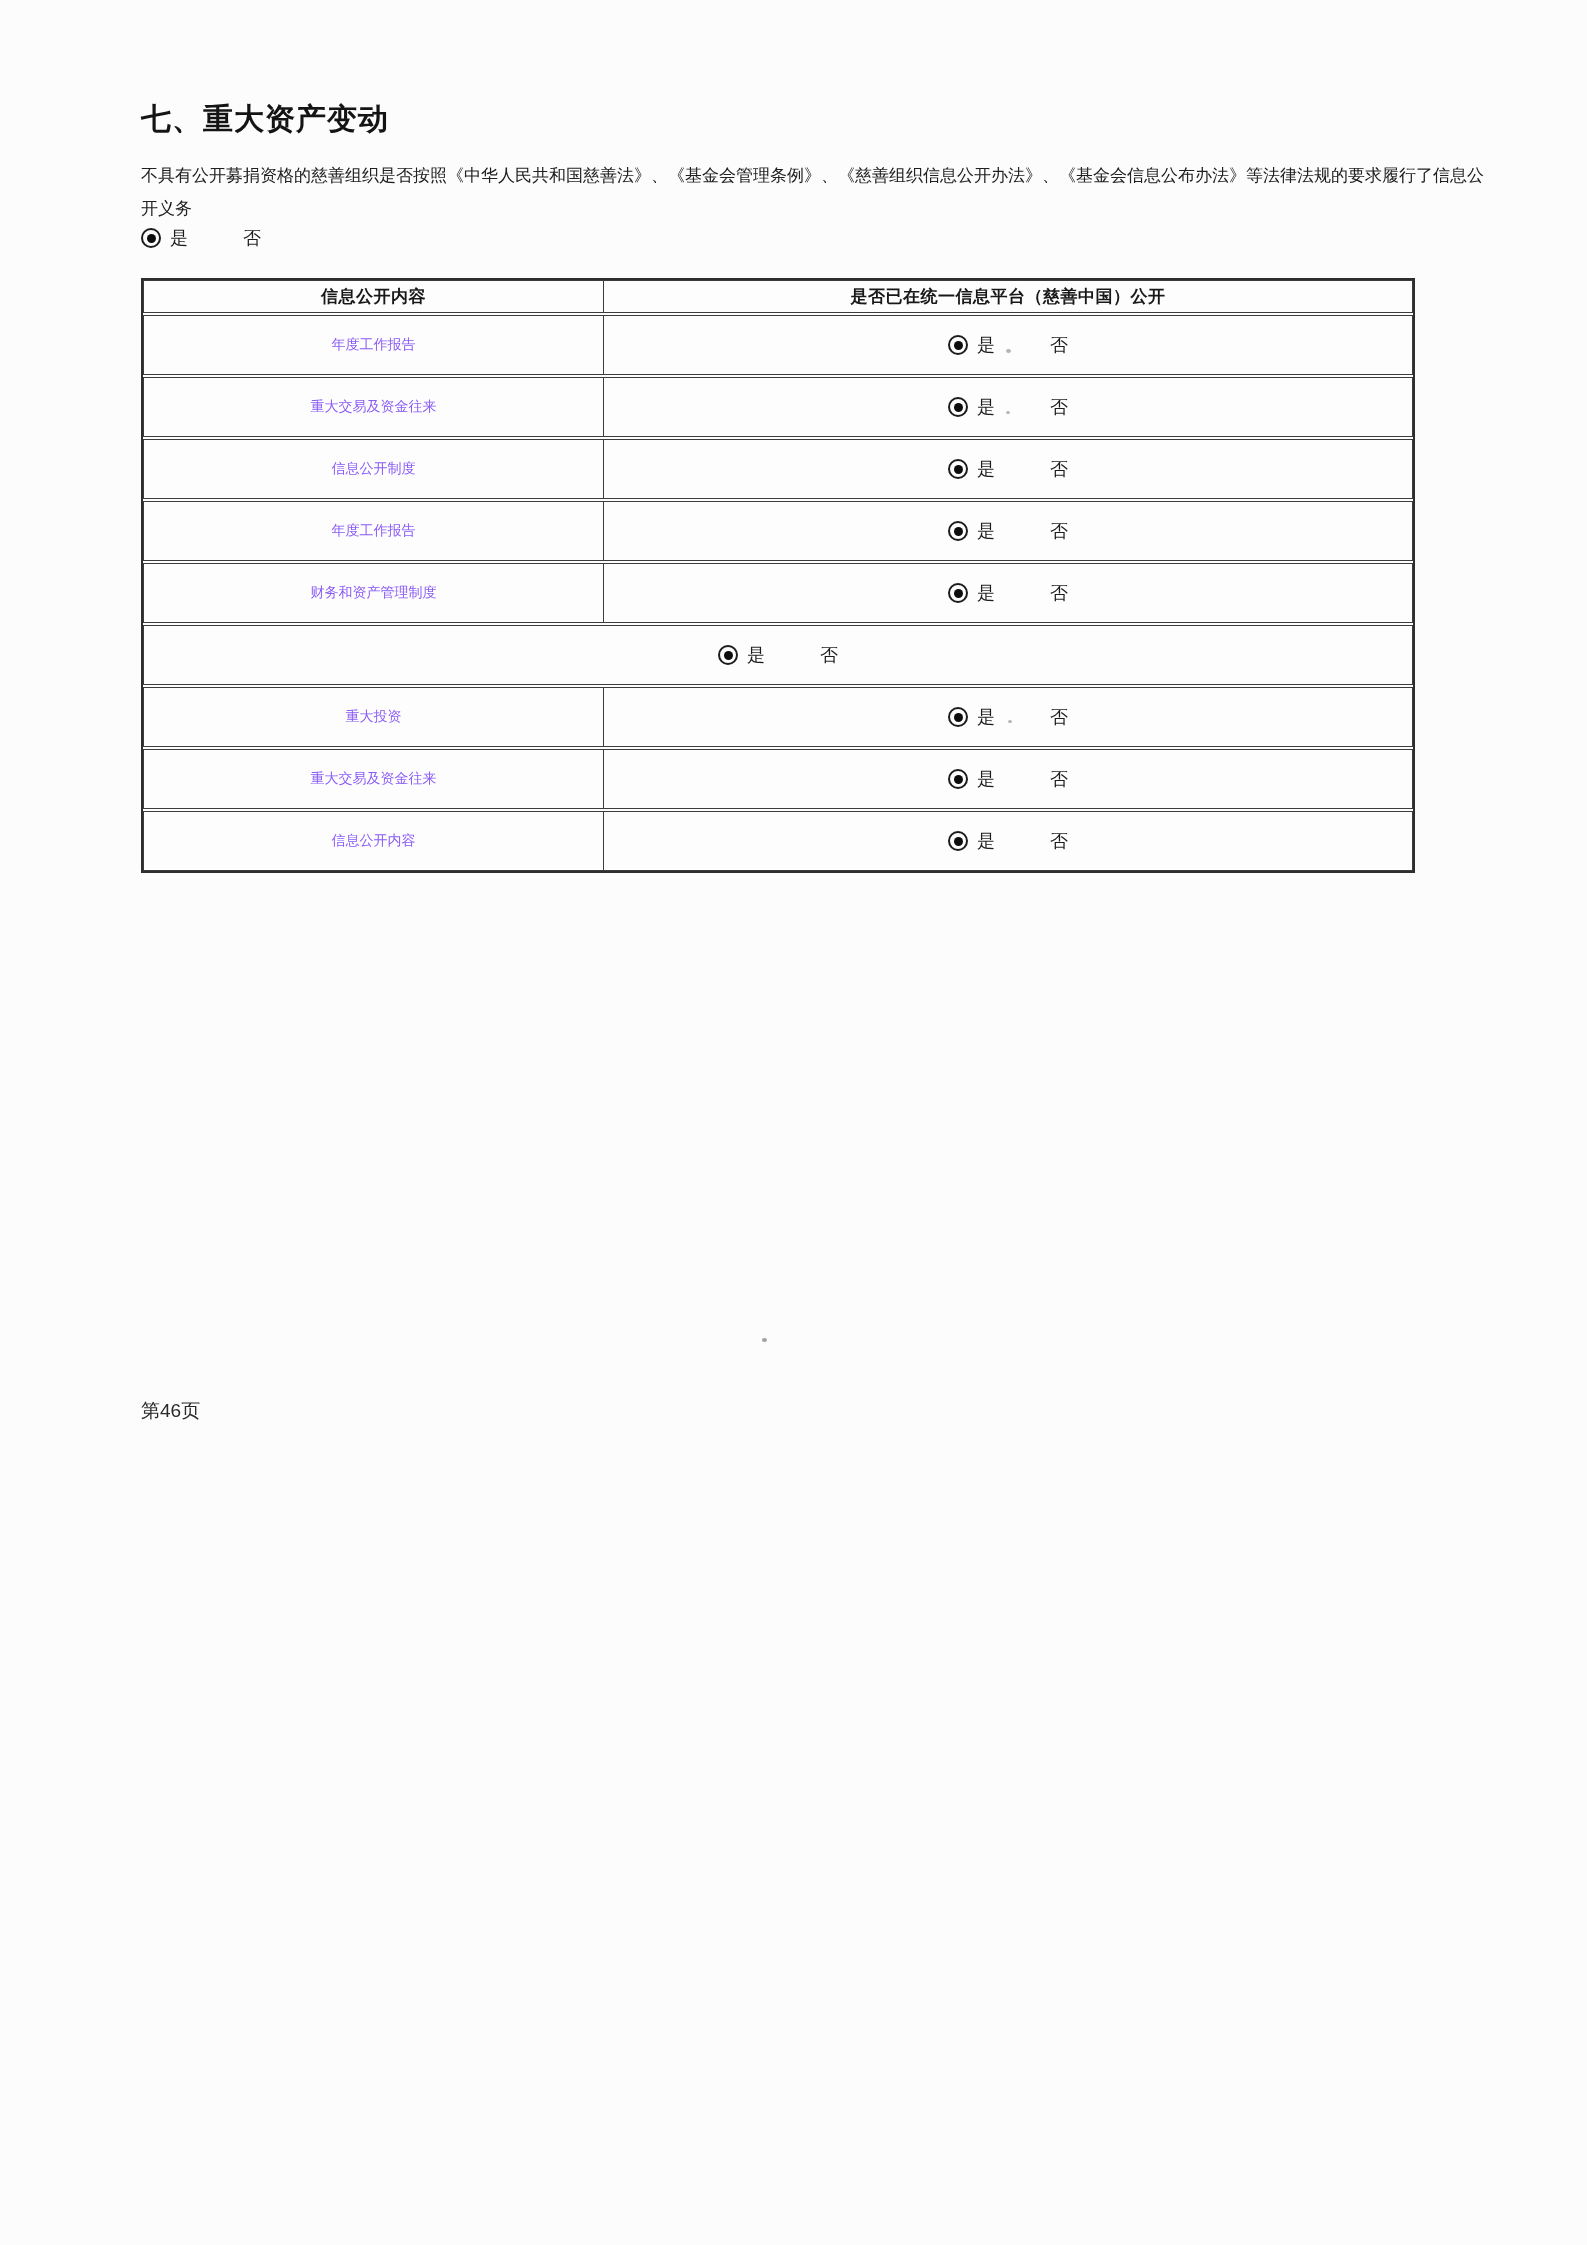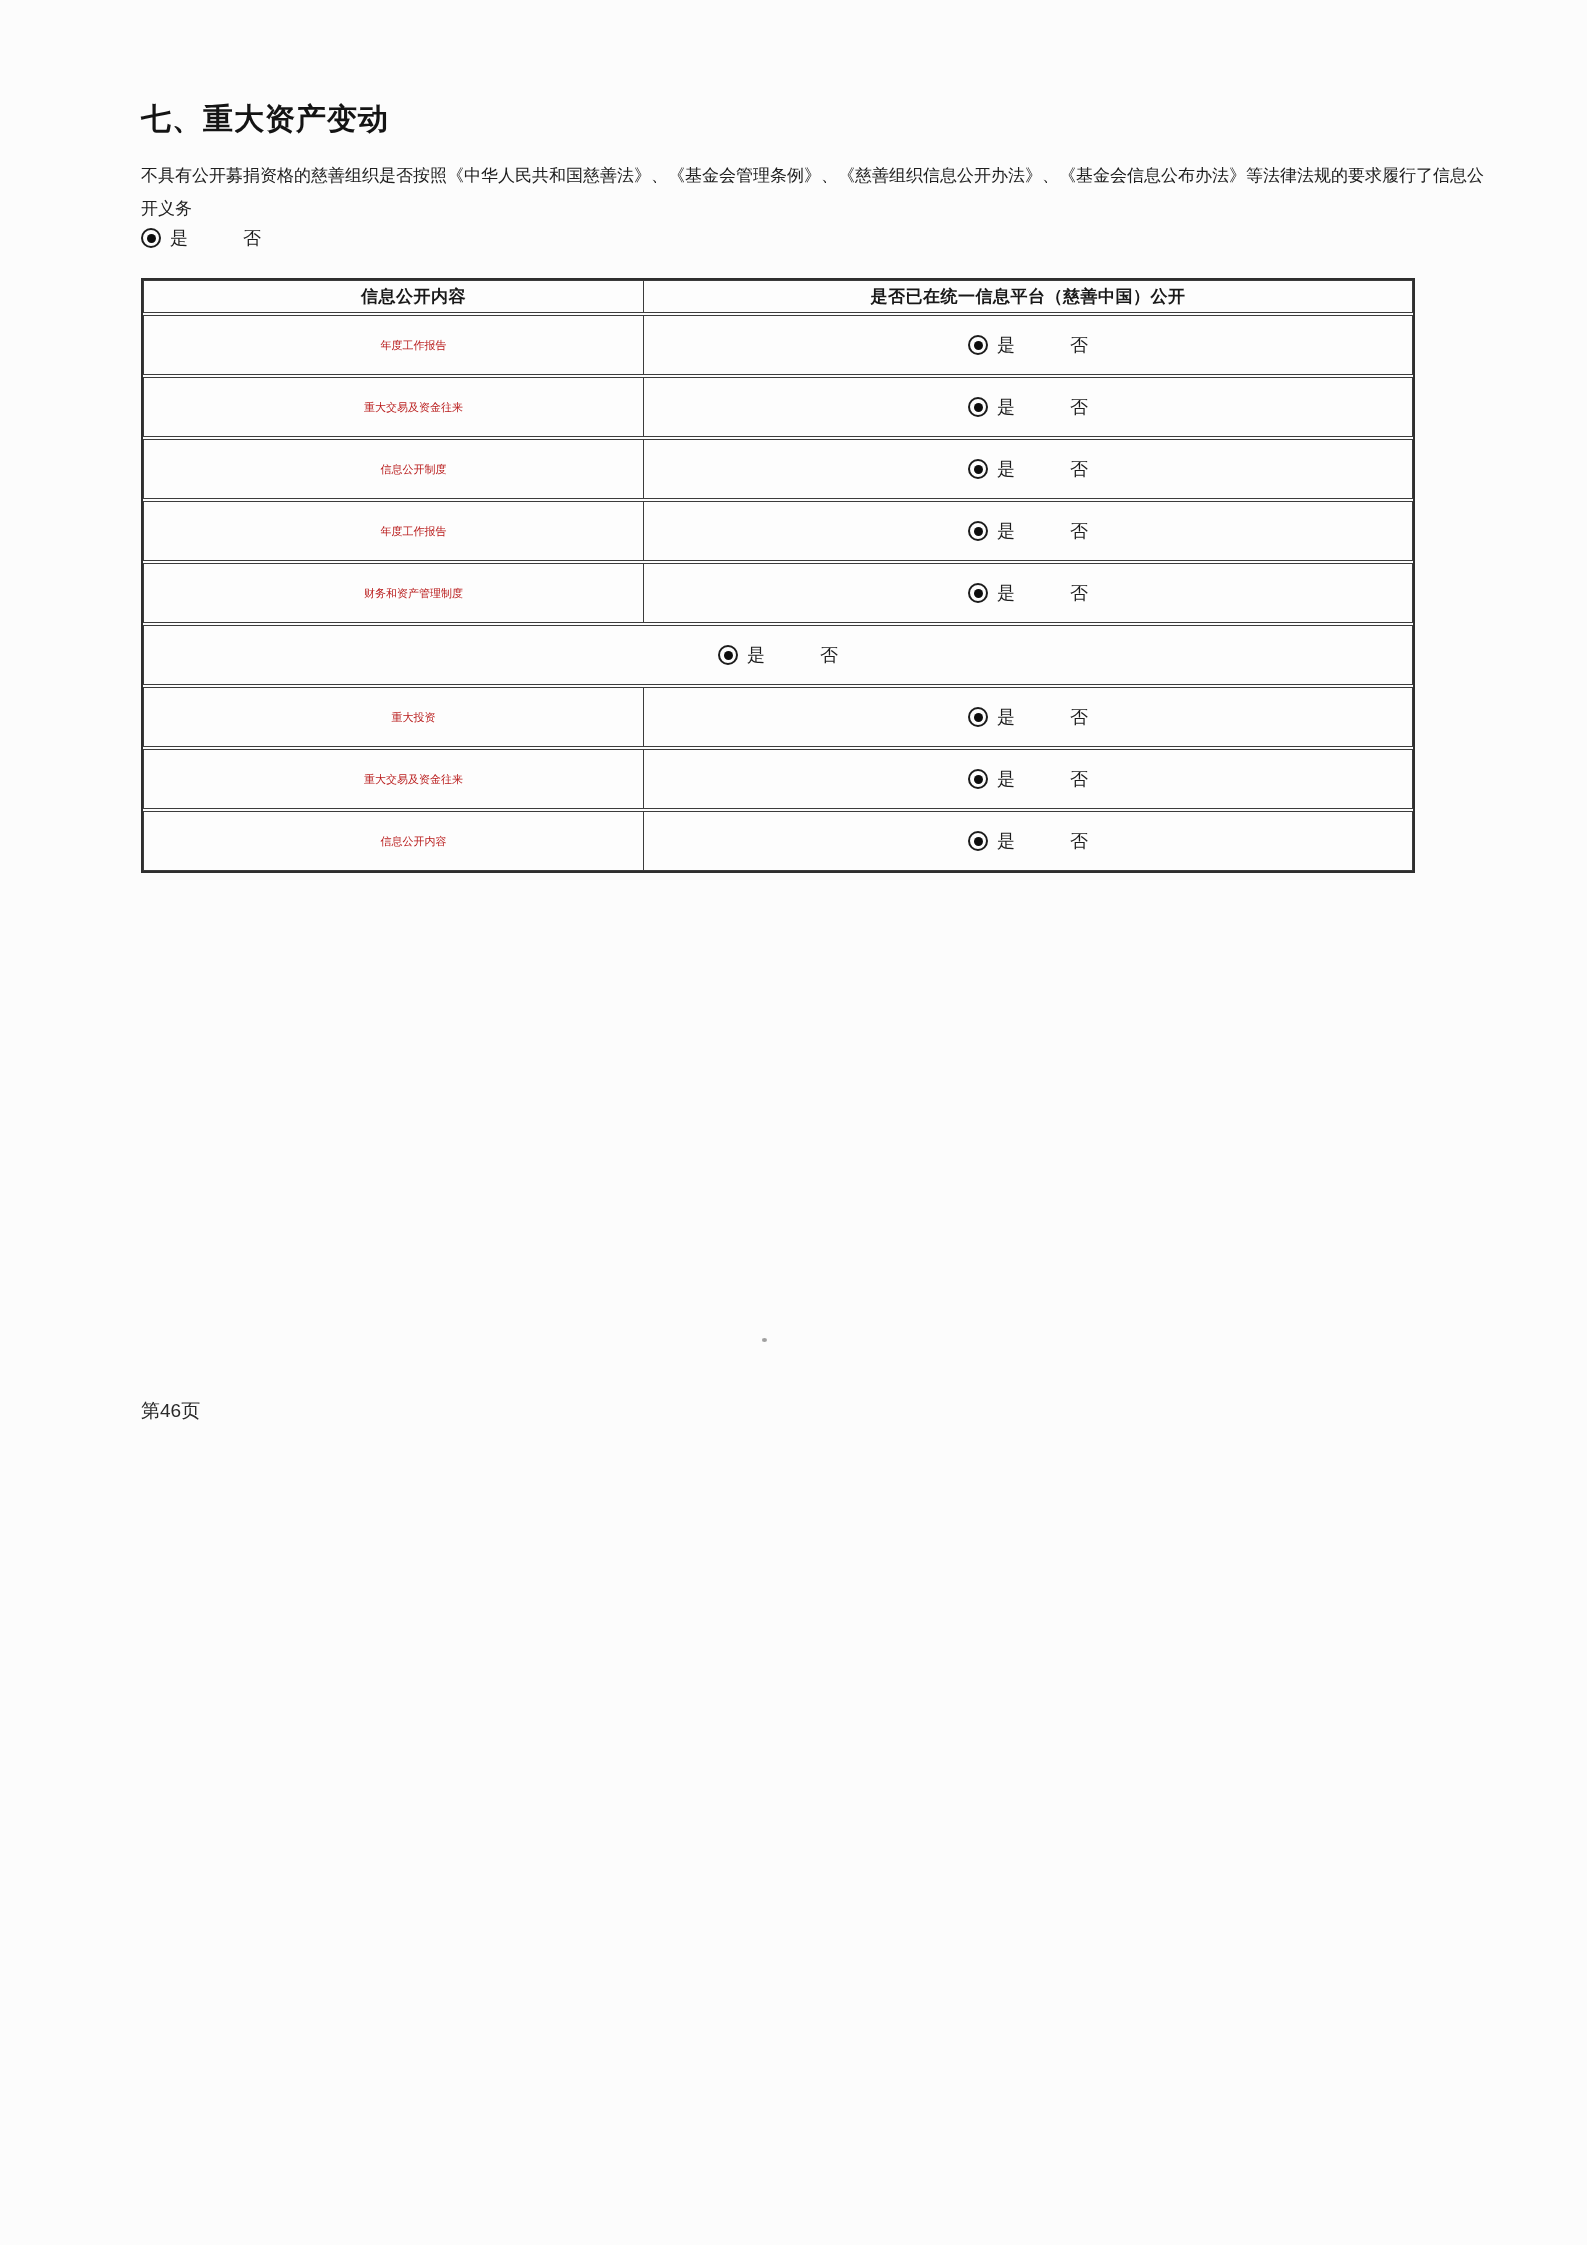--- a/index.html
+++ b/index.html
@@ -94,37 +94,36 @@
   }
   .thead-row { height: 31px; }
   .trow { height: 58px; }
   .cell-left {
     width: 459px;
     flex: 0 0 auto;
     border-right: 1px solid #3c3c3c;
     display: flex;
     align-items: center;
     justify-content: center;
-    margin-left: 40px;
   }
   .cell-right {
     flex: 1 1 auto;
     display: flex;
     align-items: center;
     justify-content: center;
   }
   .th-text {
     font-size: 17px;
     font-weight: bold;
     color: #181818;
     letter-spacing: 0.5px;
   }
   .row-label {
-    font-size: 11px;
-    color: #b91c1c;
+    font-size: 14px;
+    color: #8b5cf6;
   }
   .page-footer {
     position: absolute;
     left: 141px;
     top: 1398px;
     width: 1274px;
     font-size: 19px;
     color: #2a2a2a;
   }
   .speck {

